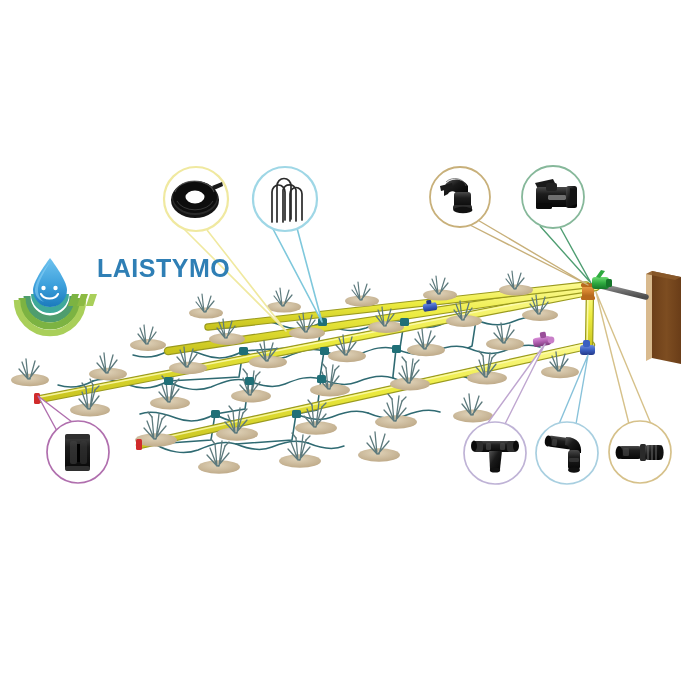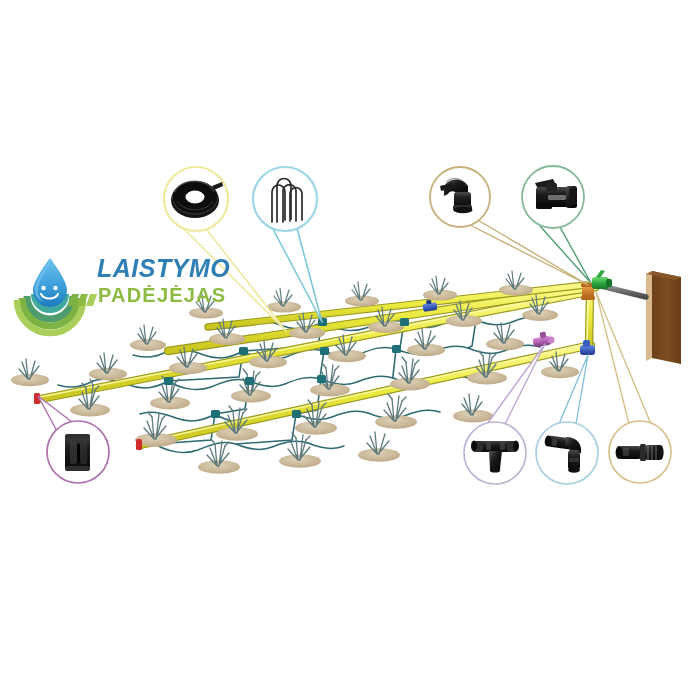--- a/index.html
+++ b/index.html
@@ -595,17 +595,16 @@
       <g>
         <circle cx="43.5" cy="288" r="2.2" fill="#ffffff"></circle>
         <circle cx="55.5" cy="288" r="2.2" fill="#ffffff"></circle>
         <path d="M41,294 C44,300 55,300 58,294" fill="none" stroke="#ffffff" stroke-width="2.1" stroke-linecap="round"></path>
       </g>
     </g>
   </g>
 </svg>
 
 <div style="position:absolute;left:97px;top:256px;line-height:1;">
-  <div class="lbl" style="font-size:25px;font-weight:bold;letter-spacing:0.5px;color:#2f7fb5;font-style:italic;">LAISTYMO</div>
-  <div class="lbl" style="font-size:20px;font-weight:bold;letter-spacing:1.2px;color:#8cba43;margin-top:4px;margin-left:1px;">PADĖJĖJAS</div>
+  <div class="lbl" style="font-size:25px;font-weight:bold;letter-spacing:0.5px;color:#2f7fb5;">LAISTYMO</div>
 </div>
 
 </div>
 
 </body></html>

